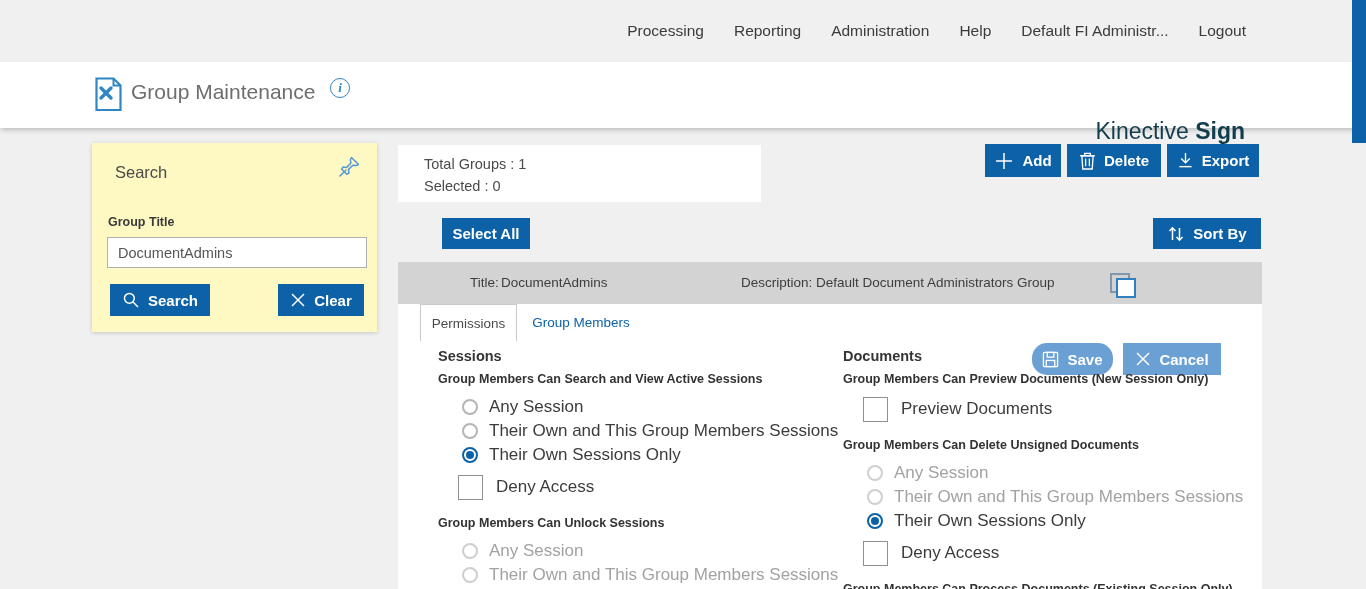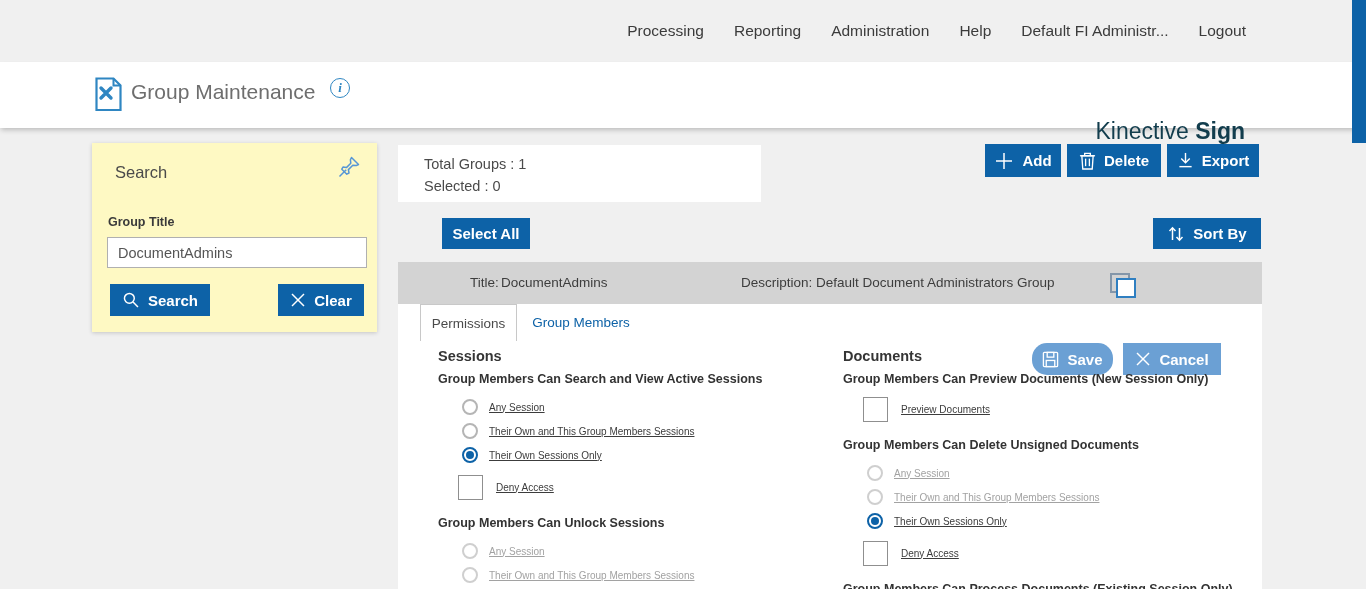--- a/index.html
+++ b/index.html
@@ -77,21 +77,21 @@
 
   
   .col { position:absolute; top:86px; width:405px; }
   .col.left { left:40px; }
   .col.right { left:445px; }
   .section-heading { font-size:14.5px; font-weight:700; color:#353535; margin-bottom:6px; line-height:17px; }
   .perm-title { font-size:12.5px; font-weight:700; color:#333; line-height:16px; margin-bottom:8px; }
   .perm-title.mt { margin-top:14px; }
   .prow { display:flex; align-items:center; gap:11px; height:24px; padding-left:24px; }
   .crow { display:flex; align-items:center; gap:13px; height:28px; padding-left:20px; margin-top:6px; margin-bottom:0; }
-  .plabel { font-size:10px; color:#3c3c3c;text-decoration:underline; }
+  .plabel { font-size:17px; color:#3c3c3c; }
   .prow.disabled .plabel { color:#a2a2a2; }
   .radio { width:16px; height:16px; border-radius:50%; border:2px solid #b5b5b5; background:#fff; position:relative; flex:0 0 auto; cursor:pointer; }
   .prow.disabled .radio { border-color:#cfcfcf; }
   .radio.checked { border-color:#0d62a7; }
   .radio.checked::after { content:""; position:absolute; left:2px; top:2px; width:8px; height:8px; border-radius:50%; background:#0d62a7; }
   .checkbox { width:25px; height:25px; border:1px solid #8f8f8f; background:#fff; flex:0 0 auto; cursor:pointer; }
 </style>
 </head>
 <body>
 

